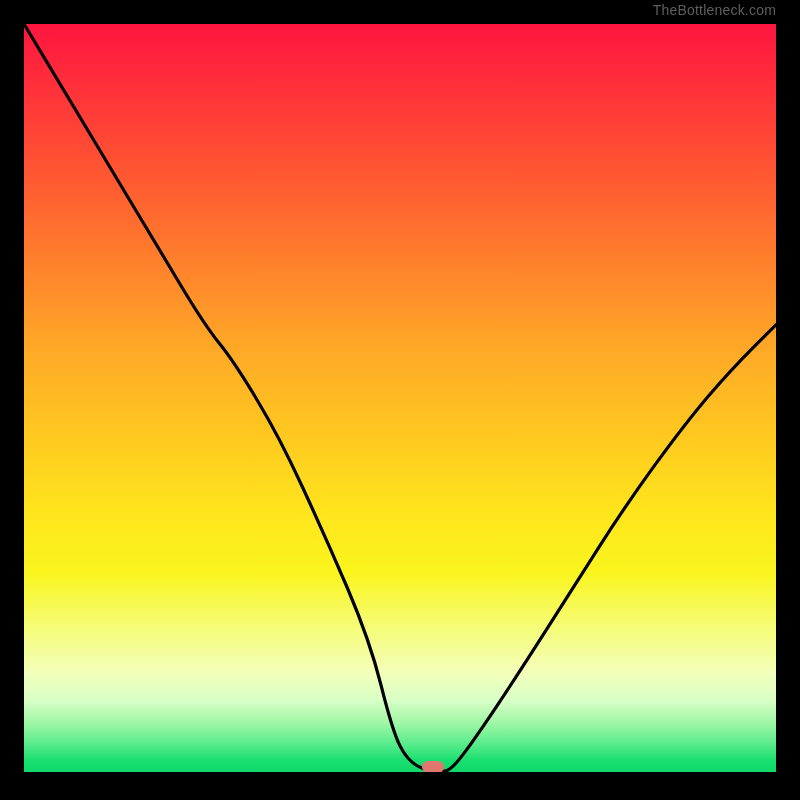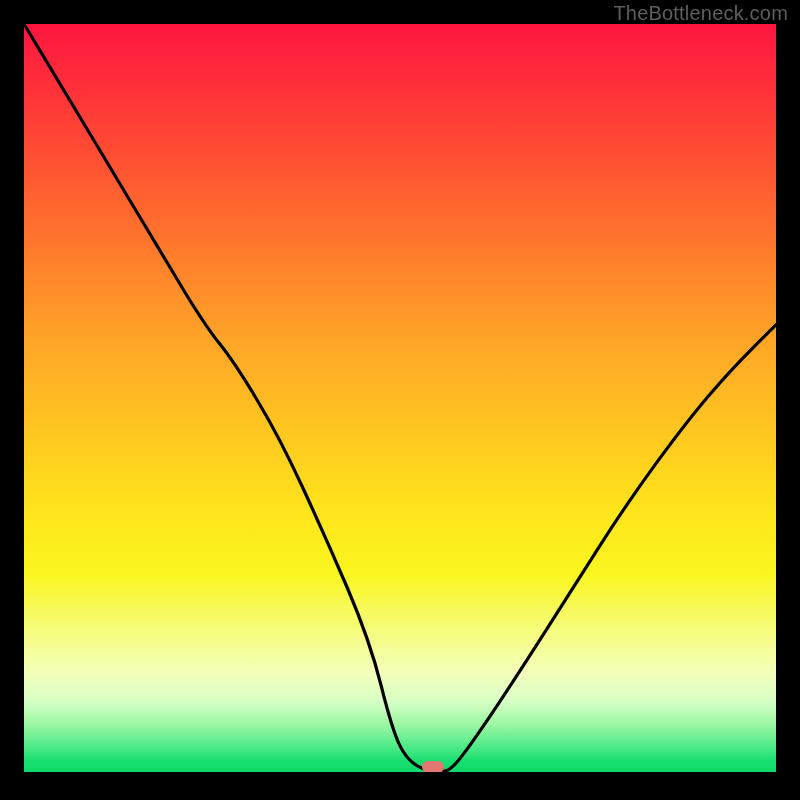--- a/index.html
+++ b/index.html
@@ -60,23 +60,23 @@
   .pill {
     position: absolute;
     width: 22px;
     height: 12px;
     background: #e2776f;
     border-radius: 6px;
   }
   .watermark {
     position: absolute;
     top: 2px;
-    right: 12px;
+    right: 24px;
     color: #5e5e5e;
-    font-size: 20px;
+    font-size: 14px;
     font-weight: 500;
     letter-spacing: 0.2px;
   }
 </style>
 </head>
 <body>
 
 <div class="stage">
 
   <div class="plot">

